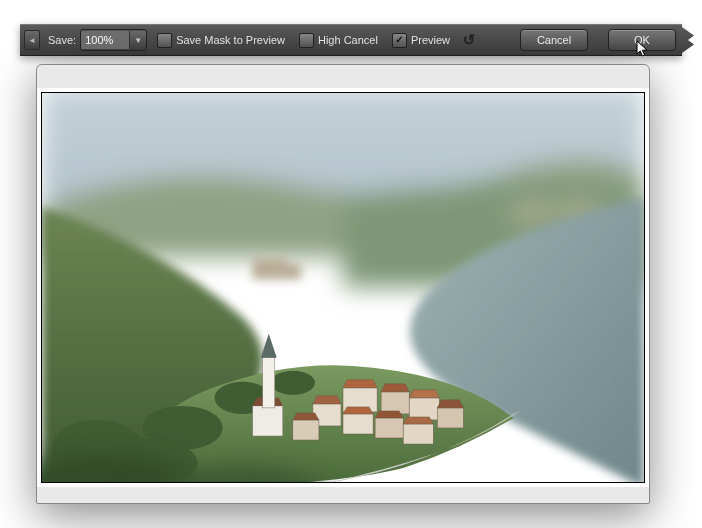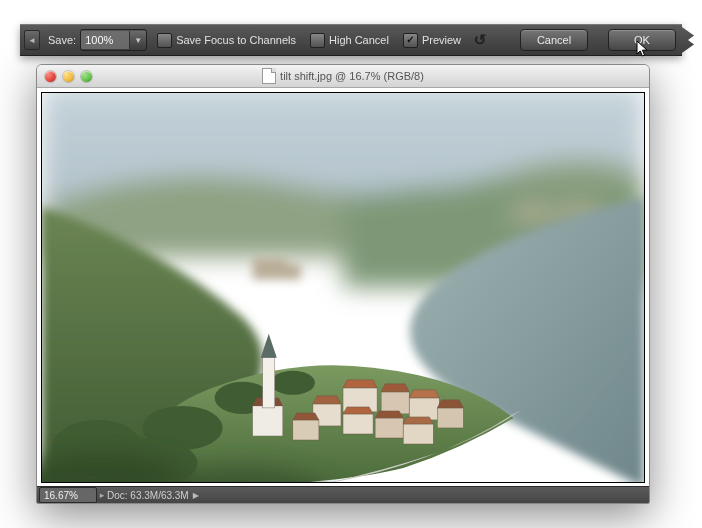--- a/index.html
+++ b/index.html
@@ -165,21 +165,21 @@
 
   <span class="lbl">Save:</span>
   <div class="focus-field">
     <input value="100%" style="">
     <div class="dd">
       <span>▼</span>
     </div>
   </div>
 
   <span class="chk"></span>
-  <span class="lbl" style="padding-left:2px">Save Focus to Channels</span>
+  <span class="lbl" style="padding-left:2px">Save Mask to Preview</span>
 
   <span class="chk"></span>
   <span class="lbl" style="padding-left:2px">High Cancel</span>
 
   <span class="chk checked"></span>
   <span class="lbl" style="padding-left:2px">Preview</span>
 
   <span class="reset-ico">↺</span>
 
   <span class="spacer"></span>
@@ -190,31 +190,20 @@
 
 <div class="cursor" style="left:636px; top:40px;">
   <svg width="14" height="18" viewBox="0 0 14 18">
     <path d="M1 1 L1 14 L4.2 11 L6.4 16 L8.6 15 L6.4 10.2 L11 10 Z" fill="#fff" stroke="#000" stroke-width="1"></path>
   </svg>
 </div>
 
 <div class="doc-shadow">
   <div class="doc-window">
 
-    <div class="titlebar">
-      <div class="traffic">
-        <div class="dot r"></div>
-        <div class="dot y"></div>
-        <div class="dot g"></div>
-      </div>
-      <div class="titlecenter">
-        <span class="doc-ico"></span>
-        <span>tilt shift.jpg @ 16.7% (RGB/8)</span>
-      </div>
-    </div>
 
     <div class="canvas-area">
       <svg class="canvas-img" viewBox="0 0 600 400" preserveAspectRatio="xMidYMid slice">
         <defs>
 
           <filter id="heavyBlur" x="-20%" y="-20%" width="140%" height="140%">
             <feGaussianBlur stdDeviation="12"></feGaussianBlur>
           </filter>
           <filter id="medBlur" x="-20%" y="-20%" width="140%" height="140%">
             <feGaussianBlur stdDeviation="5"></feGaussianBlur>
@@ -324,25 +313,15 @@
           </g>
         </g>
 
         <g filter="url(#heavyBlur)">
           <ellipse cx="60" cy="410" rx="110" ry="45" fill="#314b28"></ellipse>
           <ellipse cx="200" cy="415" rx="90" ry="35" fill="#3a5730"></ellipse>
         </g>
       </svg>
     </div>
 
-    <div class="statusbar">
-      <div class="zoom-box">
-        <span>16.67%</span>
-      </div>
-      <span class="status-sep">
-        <span style="font-size:9px;color:#aaa;">▸</span>
-      </span>
-      <span style="color:#cfcfcf;">Doc: 63.3M/63.3M</span>
-      <span class="status-tri">▶</span>
-    </div>
 
   </div>
 </div>
 
 </body></html>

